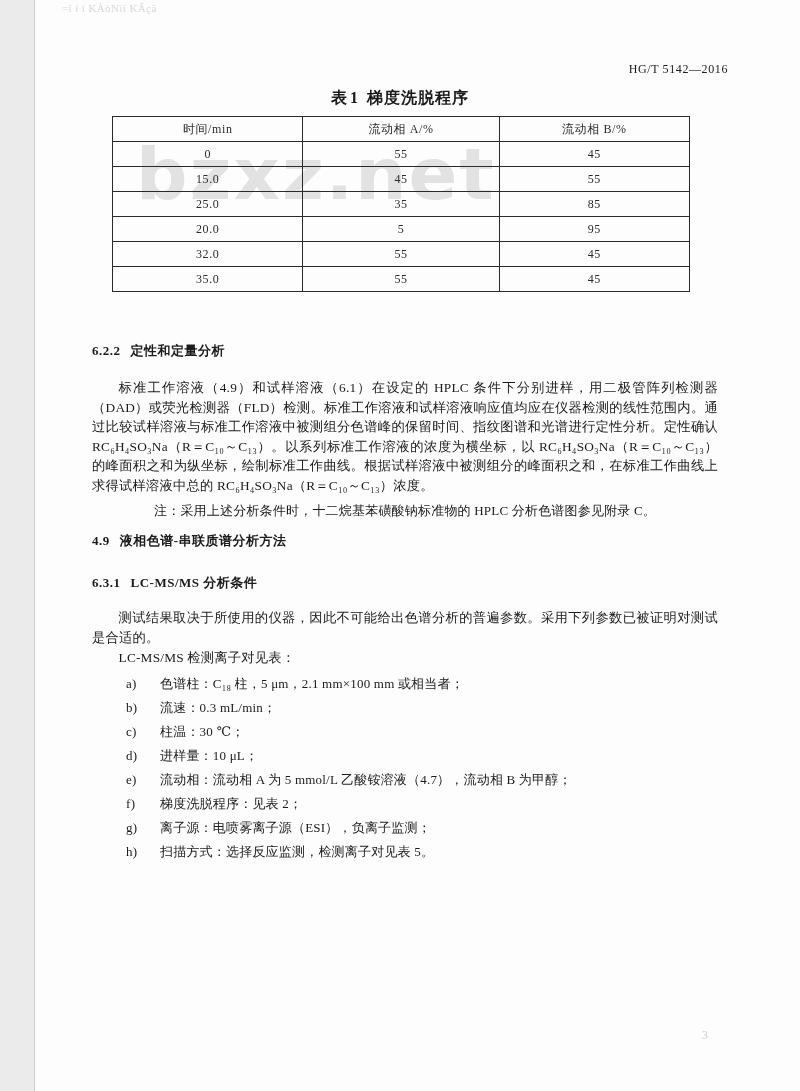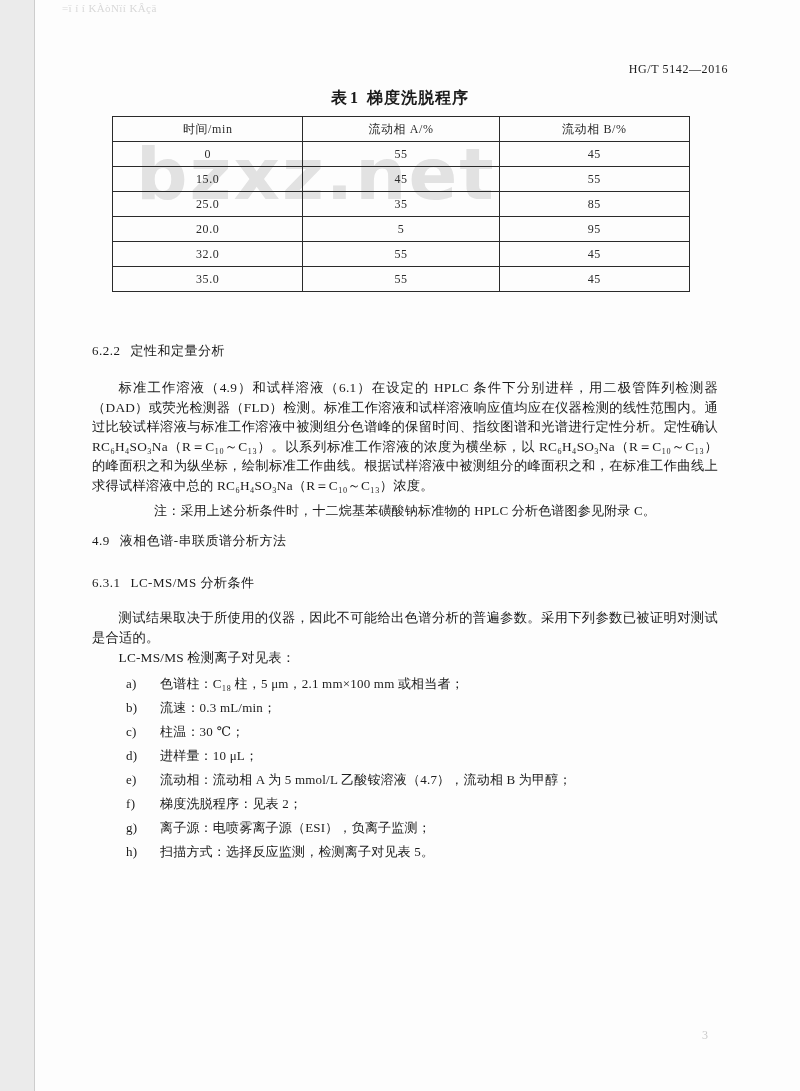--- a/index.html
+++ b/index.html
@@ -118,21 +118,21 @@
   .grad-table th { font-size: 12px; }
   .grad-table col.c1 { width: 33%; }
   .grad-table col.c2 { width: 34%; }
   .grad-table col.c3 { width: 33%; }
 
   
   .sec-head {
     position: absolute;
     left: 92px;
     font-size: 13px;
-    font-weight: normal;
+    font-weight: bold;
     letter-spacing: .5px;
   }
   .sec-head .num { margin-right: 10px; }
 
   .para {
     position: absolute;
     left: 92px;
     width: 626px;
     font-size: 13.3px;
     line-height: 19.6px;

